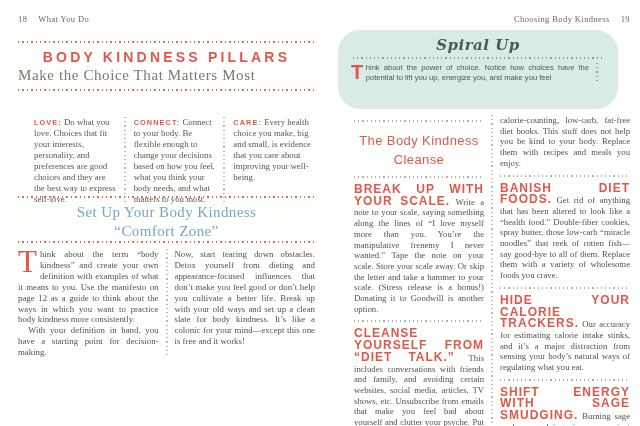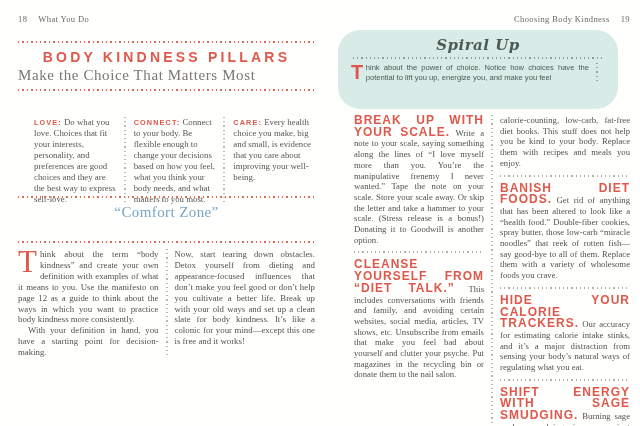--- a/index.html
+++ b/index.html
@@ -102,20 +102,21 @@
       <div class="vdiv"></div>
       <div class="pillar">
         <span class="plabel">CARE:</span>
         <span>Every health choice you make, big and small, is evidence that you care about improving your well-being.</span>
       </div>
     </div>
 
     <div class="hr lp-rule3"></div>
 
     <div class="cz-head">
+      <div>Set Up Your Body Kindness</div>
       <div>“Comfort Zone”</div>
     </div>
 
     <div class="hr lp-rule4"></div>
 
     <div class="cz-body">
       <div class="cz-col">
         <p><span class="dropcap">T</span><span>hink about the term “body kindness” and create your own definition with examples of what it means to you. Use the manifesto on page 12 as a guide to think about the ways in which you want to practice body kindness more consistently.</span></p>
         <p class="indent">With your definition in hand, you have a starting point for decision-making.</p>
       </div>
@@ -139,20 +140,28 @@
         <div class="spiral-col">
           <span class="dropcap small">T</span><span>hink about the power of choice. Notice how choices have the potential to lift you up, energize you, and make you feel</span>
         </div>
         <div class="vdiv"></div>
       </div>
     </div>
 
     <div class="cleanse">
 
       <div class="cl-col">
+        <div class="cl-titlebox">
+          <div class="hr gray"></div>
+          <div class="cl-title">
+            <div>The Body Kindness</div>
+            <div>Cleanse</div>
+          </div>
+          <div class="hr gray"></div>
+        </div>
 
         <p><span class="lead">BREAK UP WITH YOUR SCALE.</span> <span>Write a note to your scale, saying something along the lines of “I love myself more than you. You’re the manipulative frenemy I never wanted.” Tape the note on your scale. Store your scale away. Or skip the letter and take a hammer to your scale. (Stress release is a bonus!) Donating it to Goodwill is another option.</span></p>
         <div class="hr gray"></div>
         <p><span class="lead">CLEANSE YOURSELF FROM “DIET TALK.”</span> <span>This includes conversations with friends and family, and avoiding certain websites, social media, articles, TV shows, etc. Unsubscribe from emails that make you feel bad about yourself and clutter your psyche. Put magazines in the recycling bin or donate them to the nail salon.</span></p>
 
       </div>
 
       <div class="vdiv"></div>
 
       <div class="cl-col">

